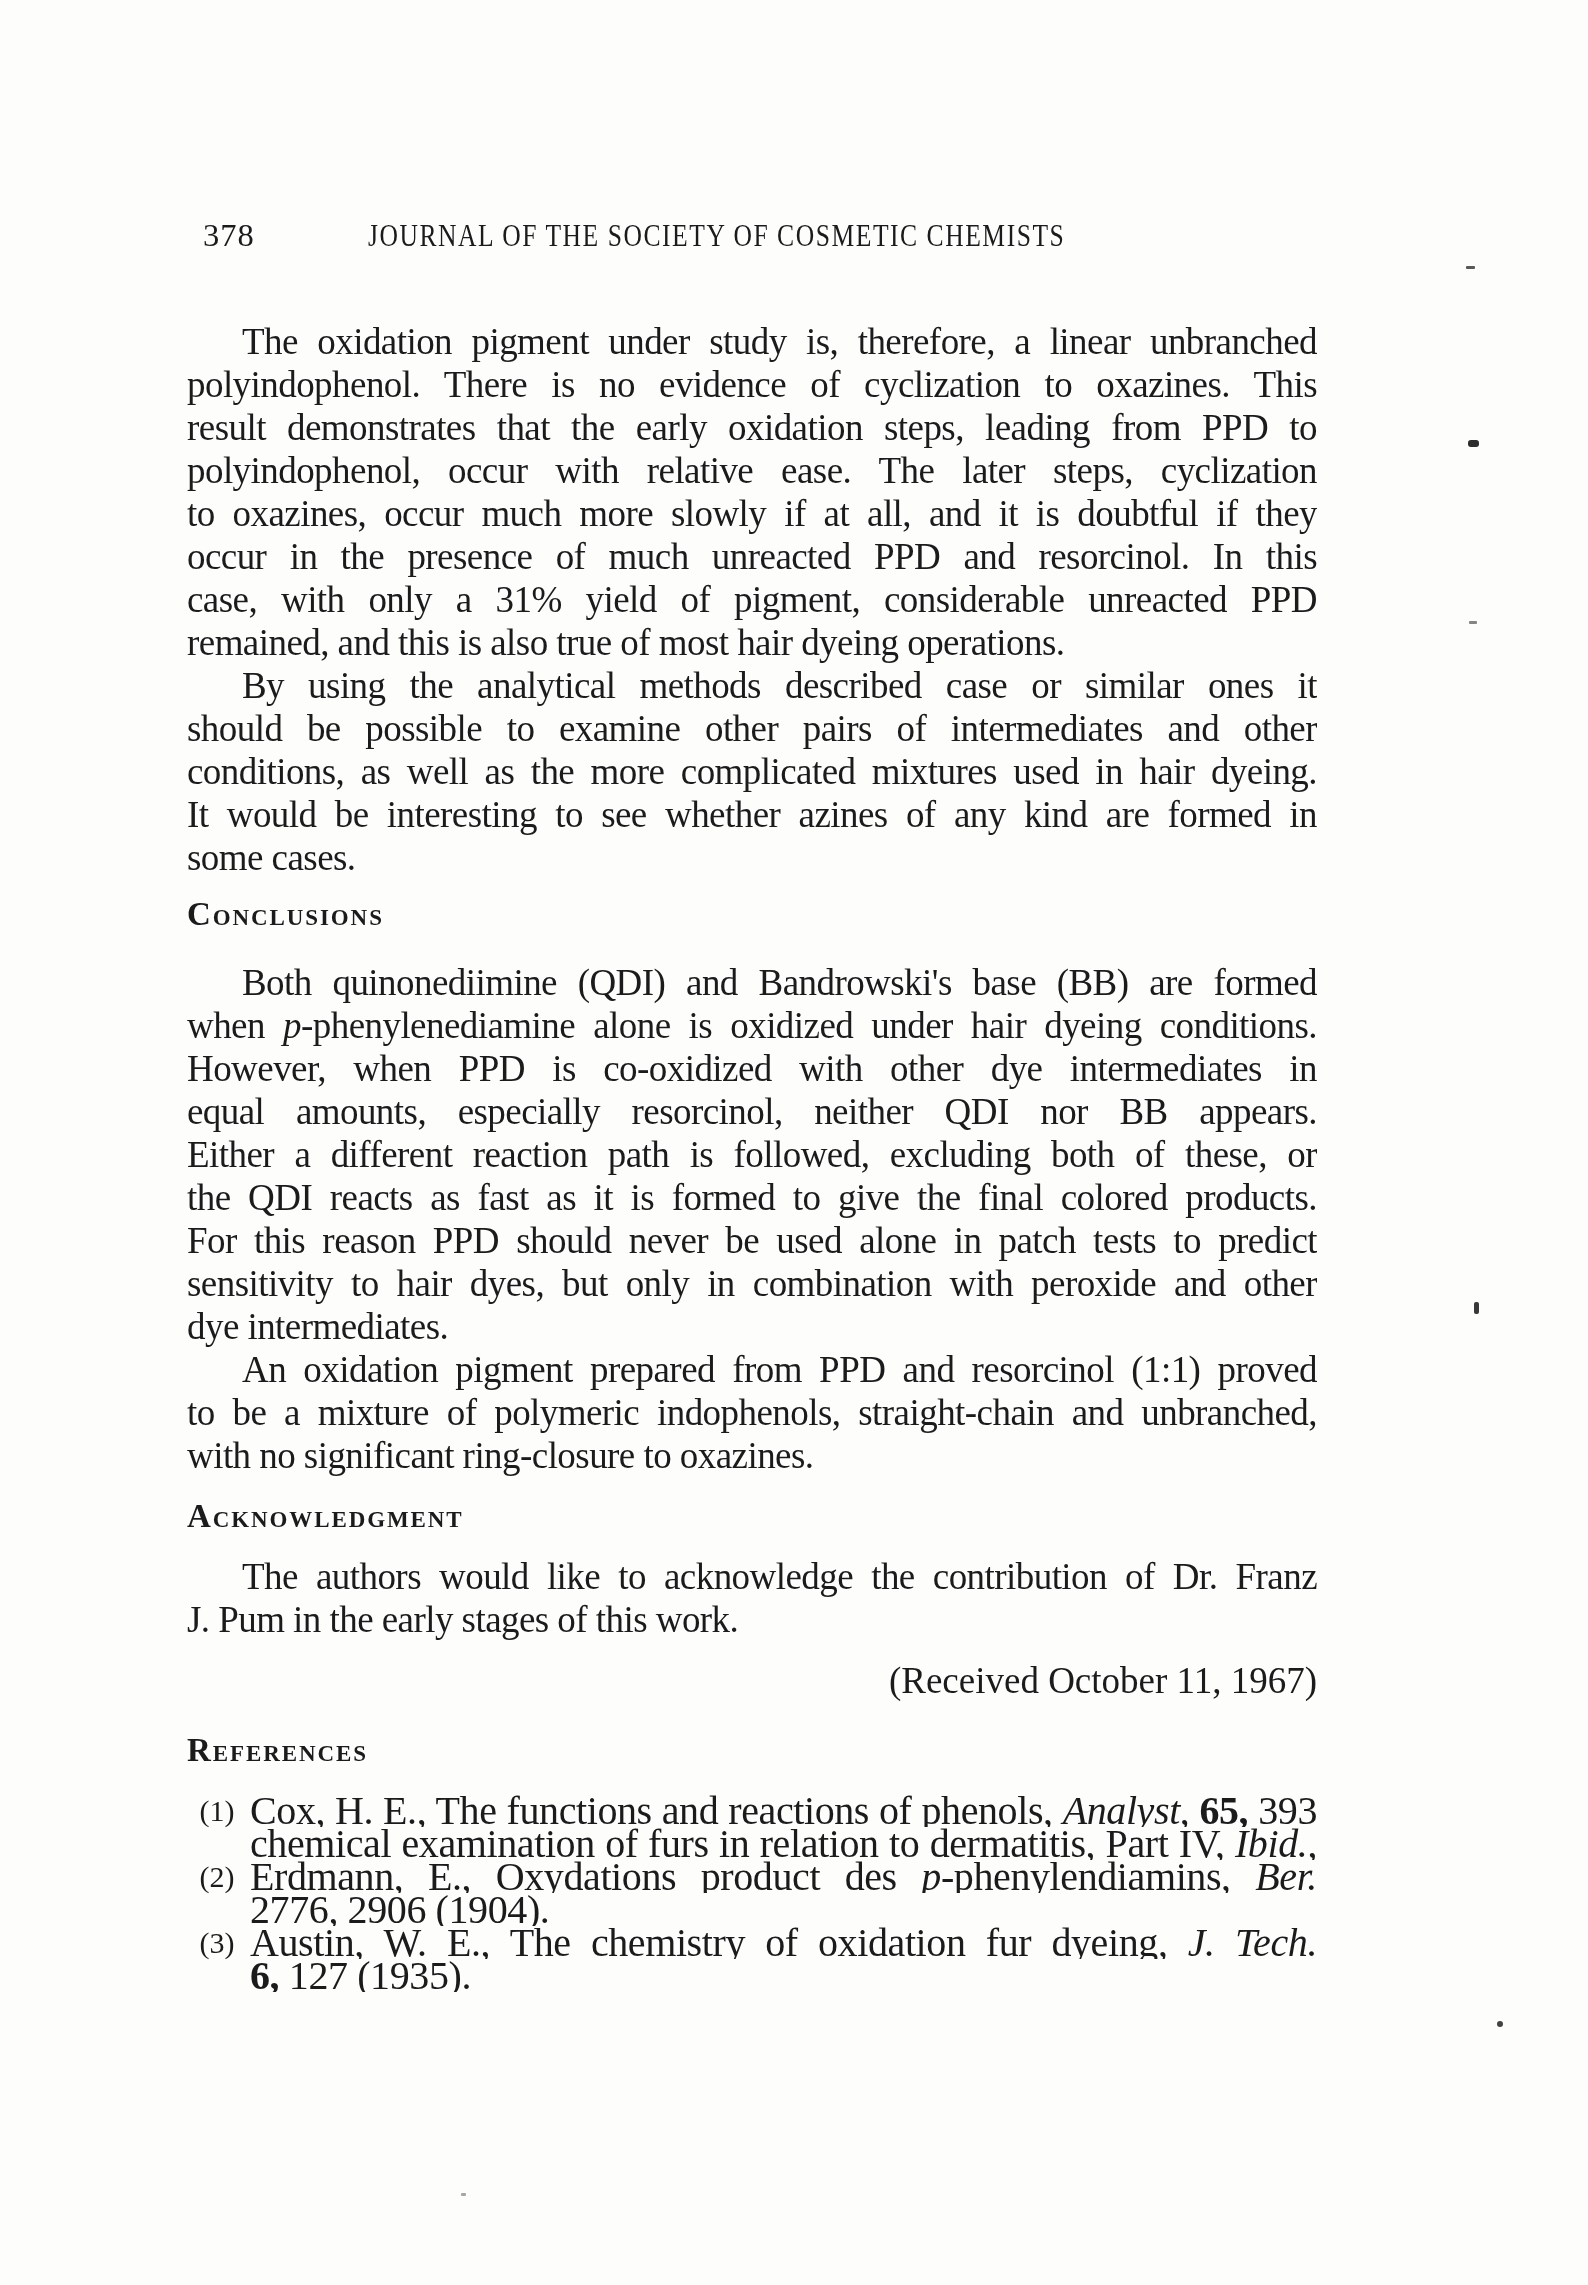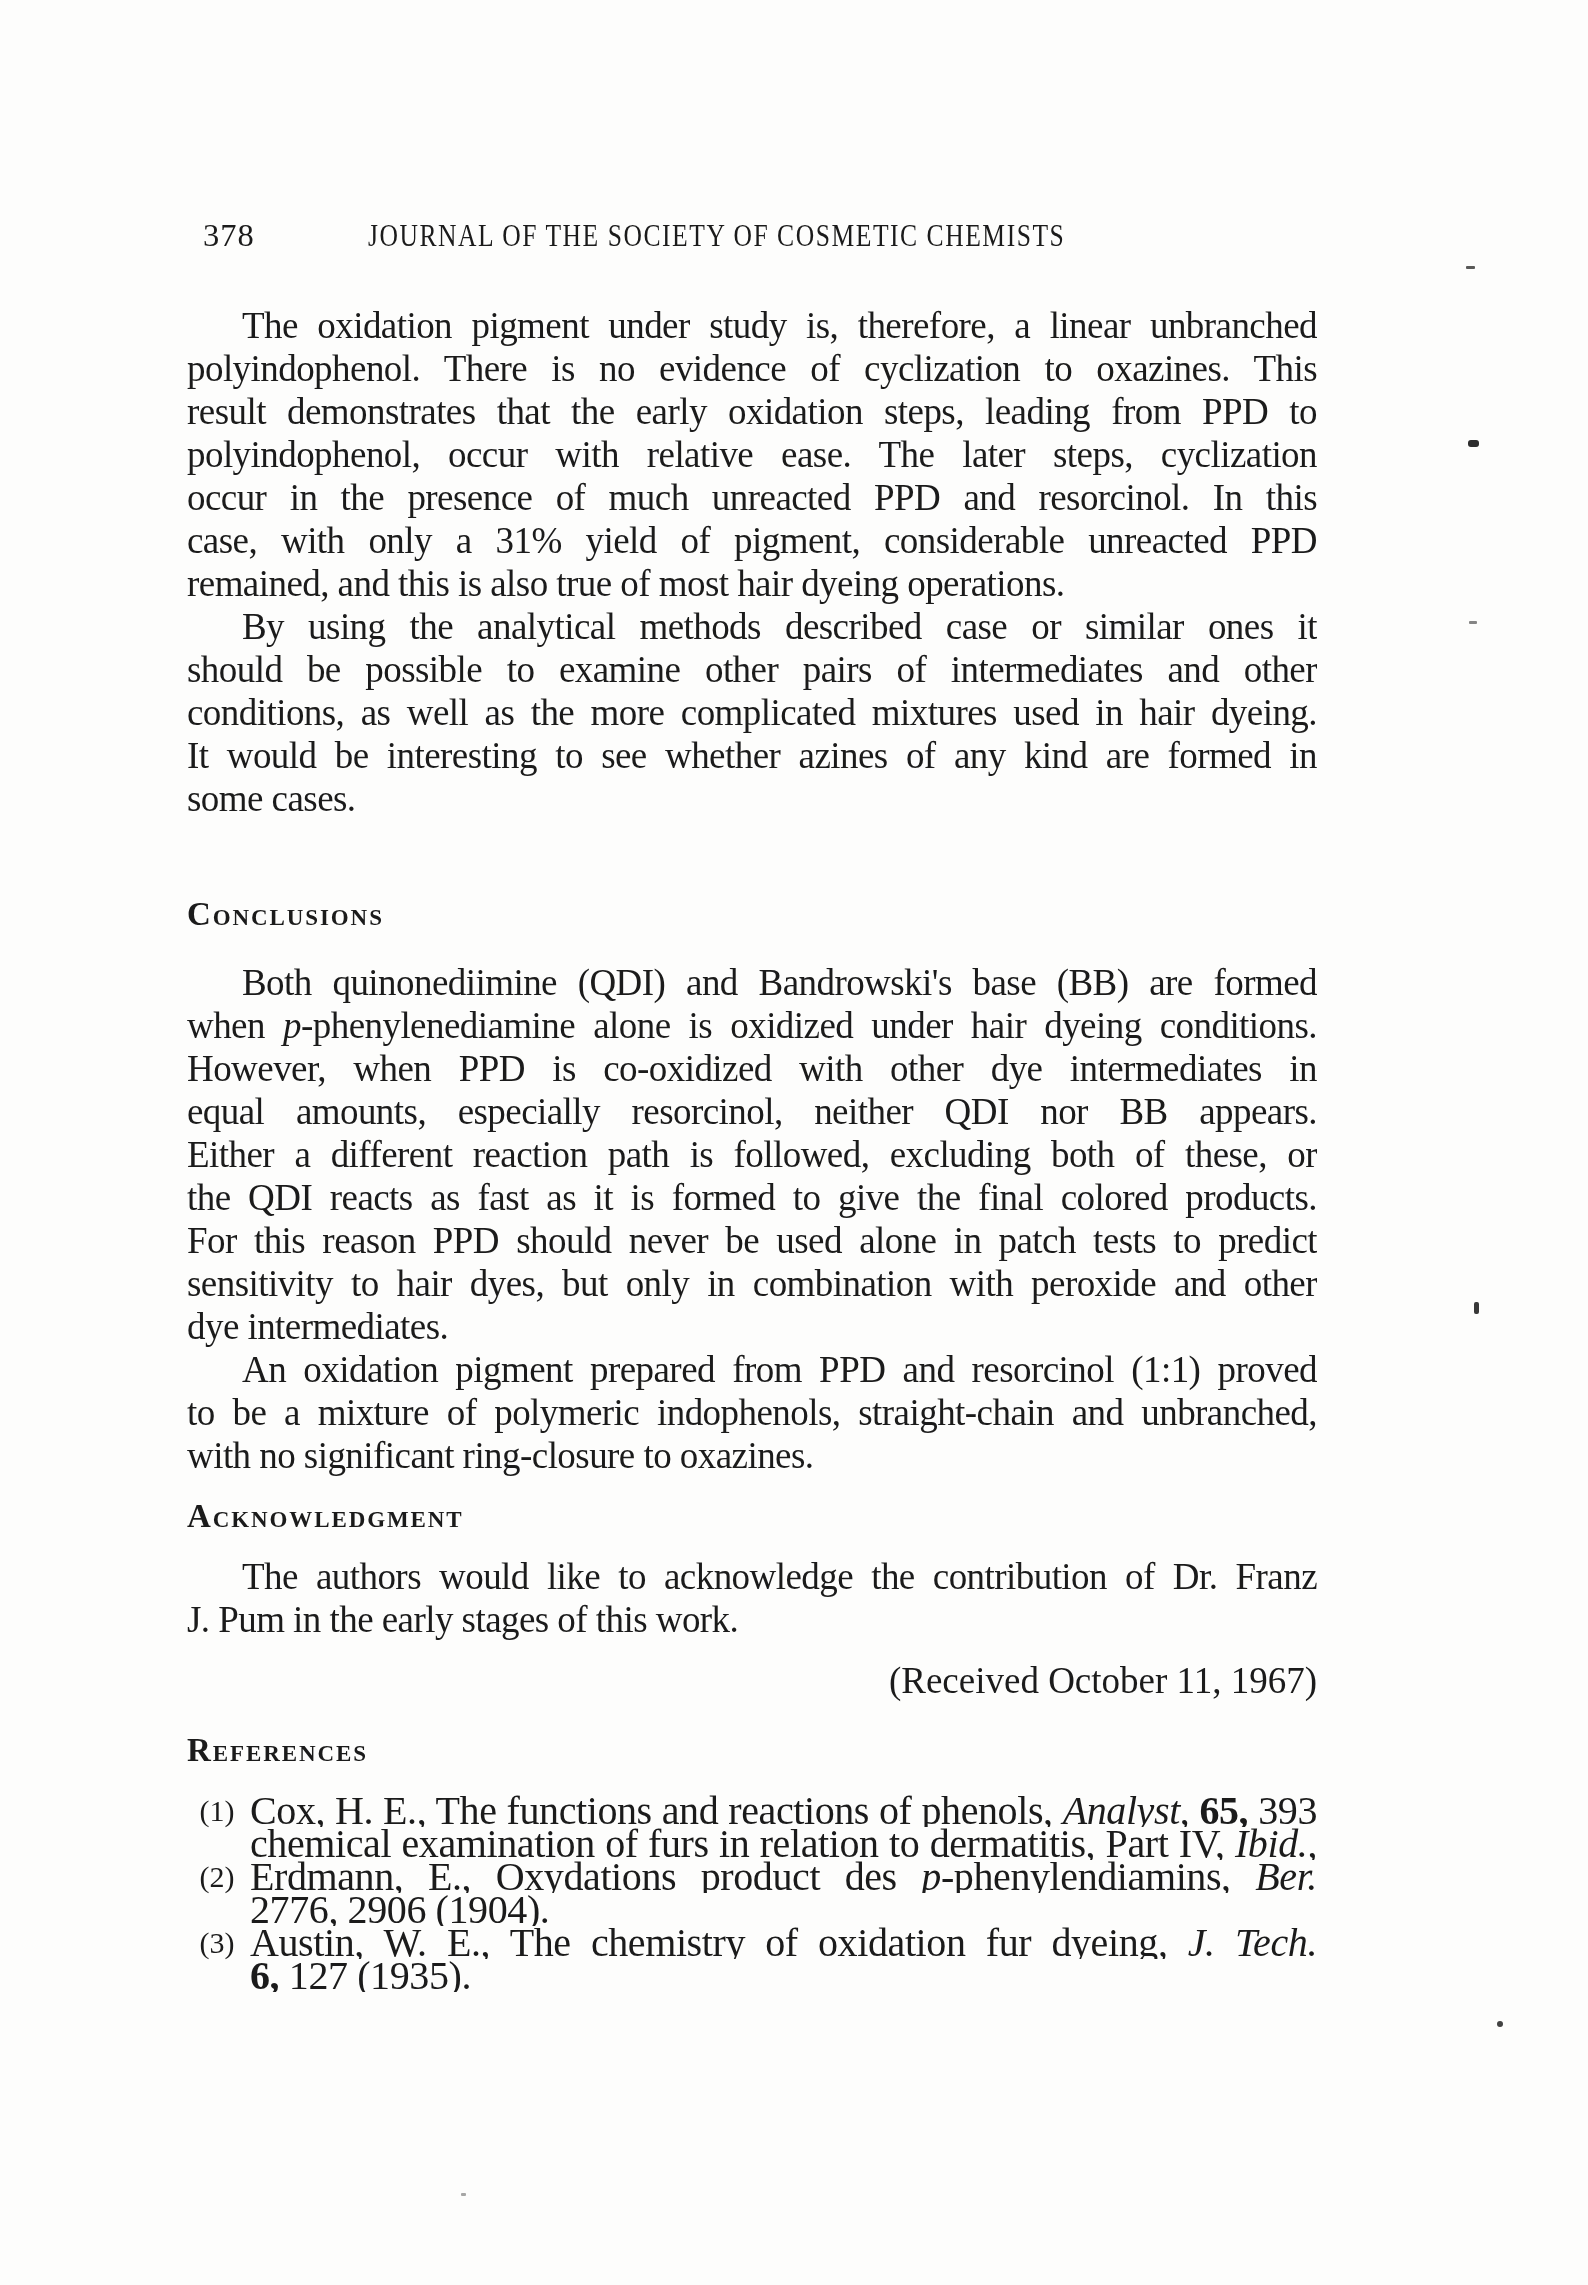--- a/index.html
+++ b/index.html
@@ -64,26 +64,27 @@
 </head>
 <body>
 
 <div class="page">
 
   <div class="running-head">
     <span class="pgnum">378</span>
     <span class="jtitle">JOURNAL OF THE SOCIETY OF COSMETIC CHEMISTS</span>
   </div>
 
-  <div class="col" style="top:304px">
+  <div class="col" style="top:320px">
       <div>
         <div class="tline j ind">The oxidation pigment under study is, therefore, a linear unbranched</div>
         <div class="tline j">polyindophenol.  There is no evidence of cyclization to oxazines.  This</div>
         <div class="tline j">result demonstrates that the early oxidation steps, leading from PPD to</div>
         <div class="tline j">polyindophenol, occur with relative ease.  The later steps, cyclization</div>
+        <div class="tline j">to oxazines, occur much more slowly if at all, and it is doubtful if they</div>
         <div class="tline j">occur in the presence of much unreacted PPD and resorcinol.  In this</div>
         <div class="tline j">case, with only a 31% yield of pigment, considerable unreacted PPD</div>
         <div class="tline">remained, and this is also true of most hair dyeing operations.</div>
       </div>
       <div>
         <div class="tline j ind">By using the analytical methods described case or similar ones it</div>
         <div class="tline j">should be possible to examine other pairs of intermediates and other</div>
         <div class="tline j">conditions, as well as the more complicated mixtures used in hair dyeing.</div>
         <div class="tline j">It would be interesting to see whether azines of any kind are formed in</div>
         <div class="tline">some cases.</div>

